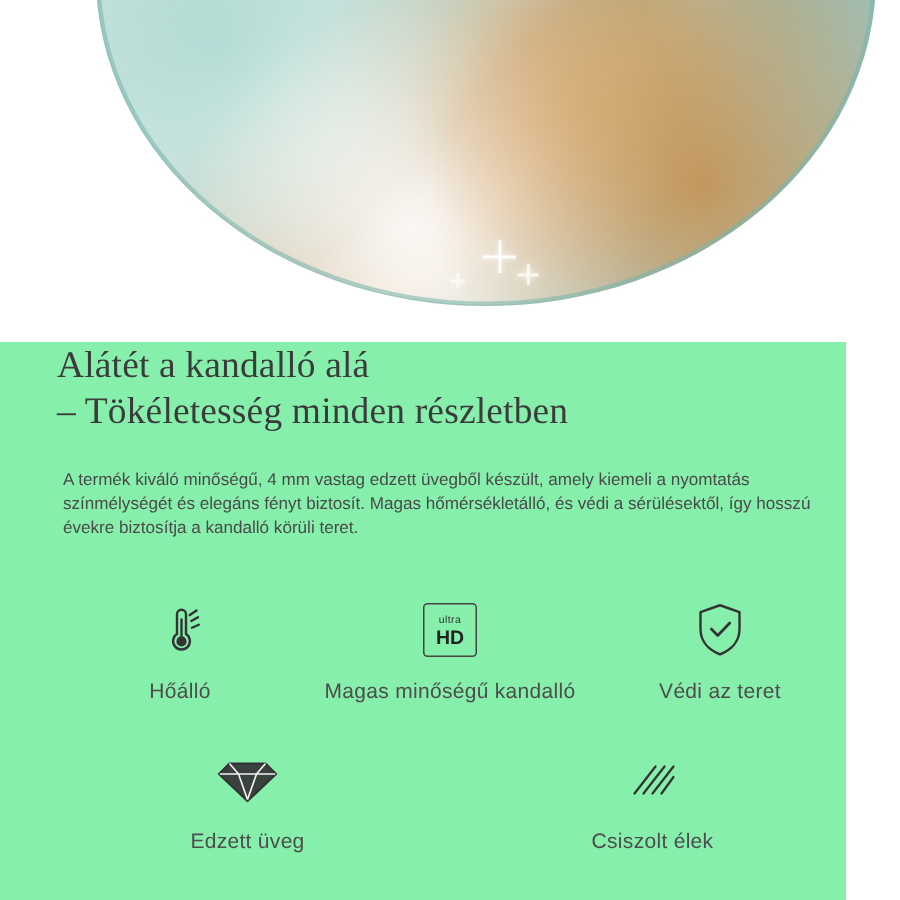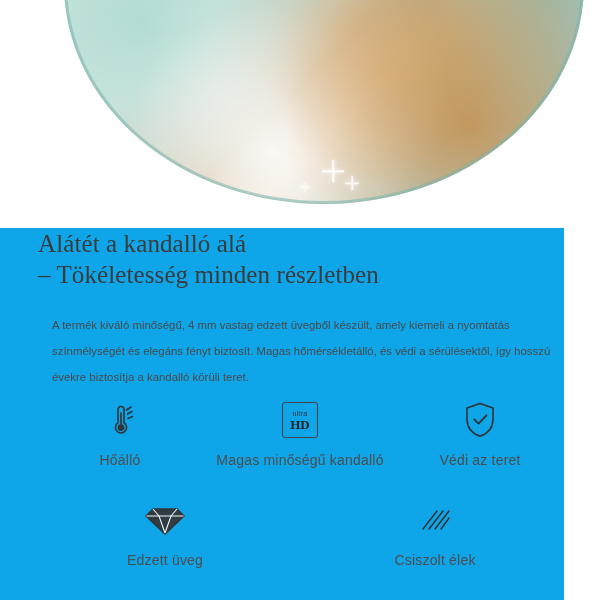--- a/index.html
+++ b/index.html
@@ -11,21 +11,21 @@
     width: 600px;
     height: 600px;
     overflow: hidden;
     font-family: "Liberation Sans", sans-serif;
     color: #3a3a3a;
   }
   .page {
     position: relative;
     width: 564px;
     height: 600px;
-    background: #0ea5e9;
+    background: #86efac;
   }
 
   
   .hero {
     position: absolute;
     left: 0;
     top: 0;
     width: 600px;
     height: 228px;
     overflow: hidden;
@@ -106,23 +106,23 @@
     font-size: 25px;
     line-height: 31px;
     font-weight: 400;
     color: #3b3b3b;
     margin: 0;
     letter-spacing: .1px;
   }
   .headline .line2 { display: block; }
 
   .body-copy {
-    margin: 22px 0 0 14px;
+    margin: 22px 0 0 4px;
     font-size: 11.4px;
-    line-height: 26px;
+    line-height: 16px;
     color: #4a4a4a;
     max-width: 508px;
   }
 
   
   .features {
     position: absolute;
     left: 30px;
     top: 398px;
     width: 540px;
@@ -167,21 +167,20 @@
   .ultra-hd .u {
     font-size: 7px;
     letter-spacing: .3px;
     color: #333;
   }
   .ultra-hd .hd {
     font-size: 13px;
     font-weight: bold;
     color: #222;
     margin-top: 1px;
-    font-family: Liberation Serif, serif;
   }
 </style>
 </head>
 <body>
 
 <div class="page">
 
   <div class="hero">
     <div class="hero-disc"></div>
     <div class="hero-edge"></div>

